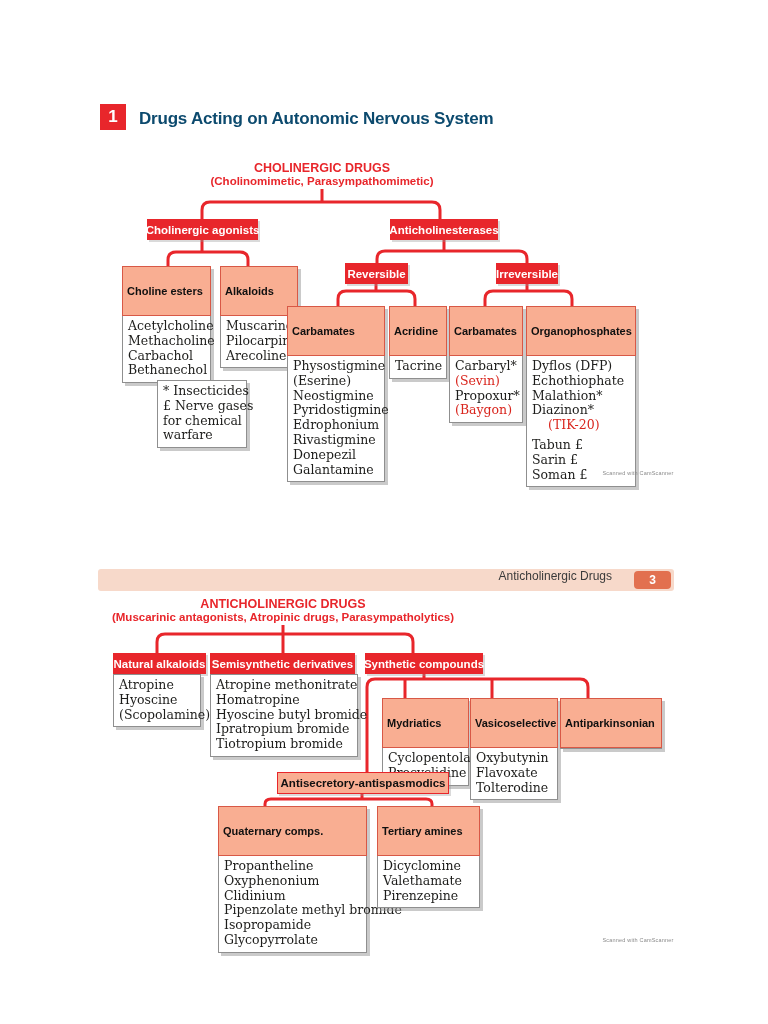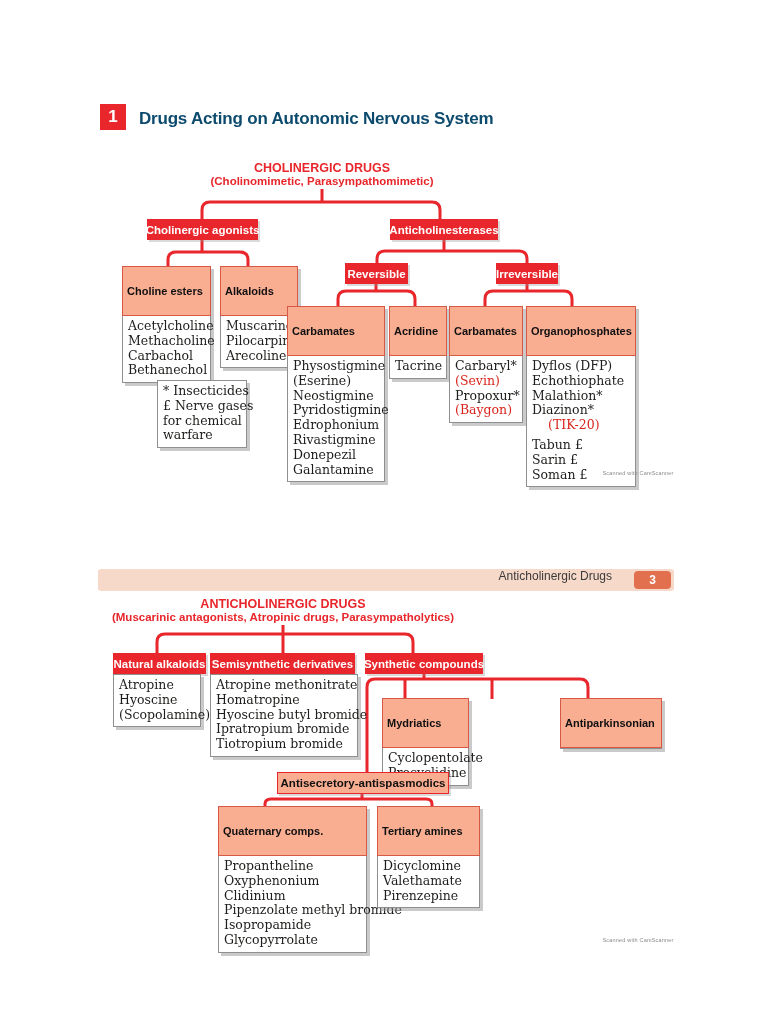--- a/index.html
+++ b/index.html
@@ -199,20 +199,28 @@
   </div>
 
   <div class="box" style="left:382px;top:698px;width:85px;">
     <div class="hdr">Mydriatics</div>
     <div class="items">
         <div>Cyclopentolate</div>
         <div>Procyclidine</div>
       </div>
   </div>
 
+  <div class="box" style="left:470px;top:698px;width:86px;">
+    <div class="hdr">Vasicoselective</div>
+    <div class="items">
+        <div>Oxybutynin</div>
+        <div>Flavoxate</div>
+        <div>Tolterodine</div>
+      </div>
+  </div>
 
   <div class="box" style="left:560px;top:698px;width:100px;">
     <div class="hdr">Antiparkinsonian</div>
   </div>
 
   <div class="slabel" style="left:277px;top:772px;width:170px;height:20px;">Antisecretory-antispasmodics</div>
 
   <div class="box" style="left:218px;top:806px;width:147px;">
     <div class="hdr">Quaternary comps.</div>
     <div class="items">

